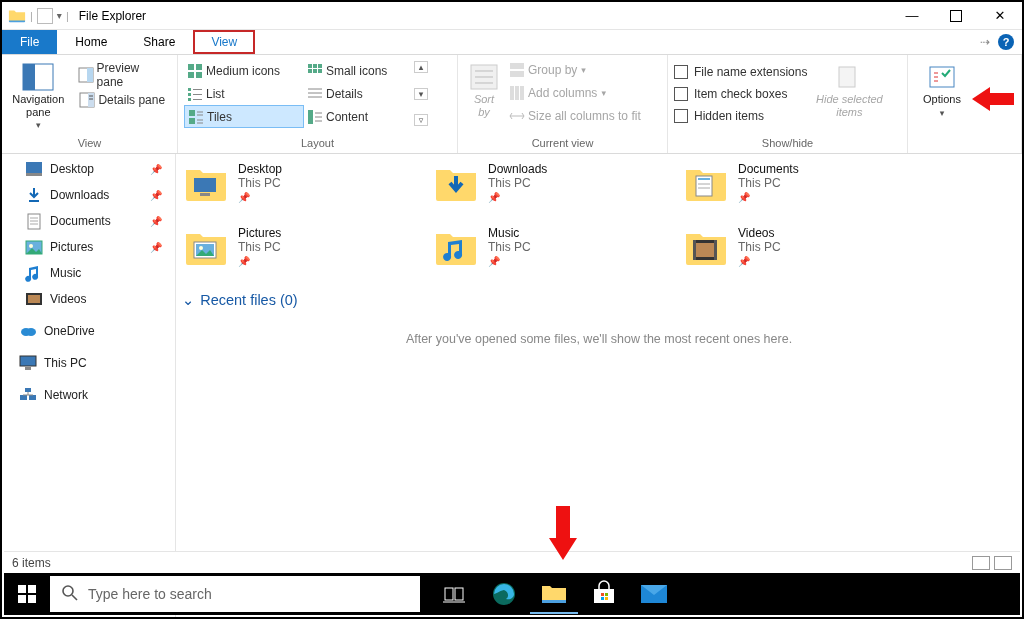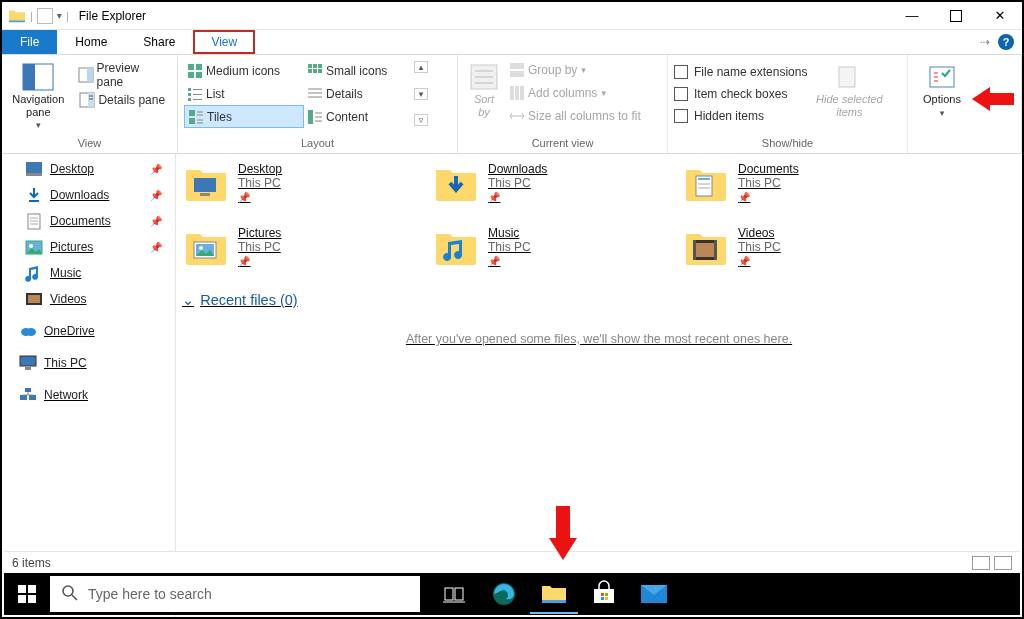--- a/index.html
+++ b/index.html
@@ -38,21 +38,21 @@
   .small-row.sel { background: #cde8ff; border: 1px solid #7abdf5; }
   .small-row .ic { width: 14px; height: 14px; }
   .layout-grid { display: grid; grid-template-columns: 120px 110px 18px; grid-auto-rows: 23px; }
   .current-view-rows { display: flex; flex-direction: column; gap: 1px; }
   .cv-row { display: flex; align-items: center; gap: 4px; font-size: 12px; height: 22px; }
   .cv-row.disabled { color: #a6a6a6; }
   .spin-col { display: flex; flex-direction: column; justify-content: space-between; padding: 2px 0; }
   .spin { width: 14px; height: 12px; border: 1px solid #ccc; font-size: 9px; display: flex; align-items: center; justify-content: center; color: #555; }
 
   
-  .content { flex: 1; display: flex; min-height: 0; text-decoration: underline; }
+  .content { flex: 1; display: flex; min-height: 0; }
   .sidebar { width: 174px; border-right: 1px solid #e5e5e5; overflow: hidden; padding-top: 2px; }
   .side-item { display: flex; align-items: center; height: 26px; padding-left: 24px; font-size: 12px; color: #222; gap: 8px; position: relative; }
   .side-item .pin { position: absolute; right: 12px; color: #888; font-size: 10px; }
   .side-item.top { padding-left: 18px; margin-top: 6px; }
   .side-ico { width: 16px; height: 16px; display: inline-flex; align-items: center; justify-content: center; }
 
   .main { flex: 1; display: flex; flex-direction: column; overflow: hidden; }
   .folders { display: flex; flex-wrap: wrap; padding: 4px 0 0 0; }
   .folder-tile { width: 250px; height: 64px; display: flex; align-items: flex-start; padding: 4px 8px; gap: 10px; }
   .folder-tile .ficon { width: 44px; height: 44px; position: relative; }

